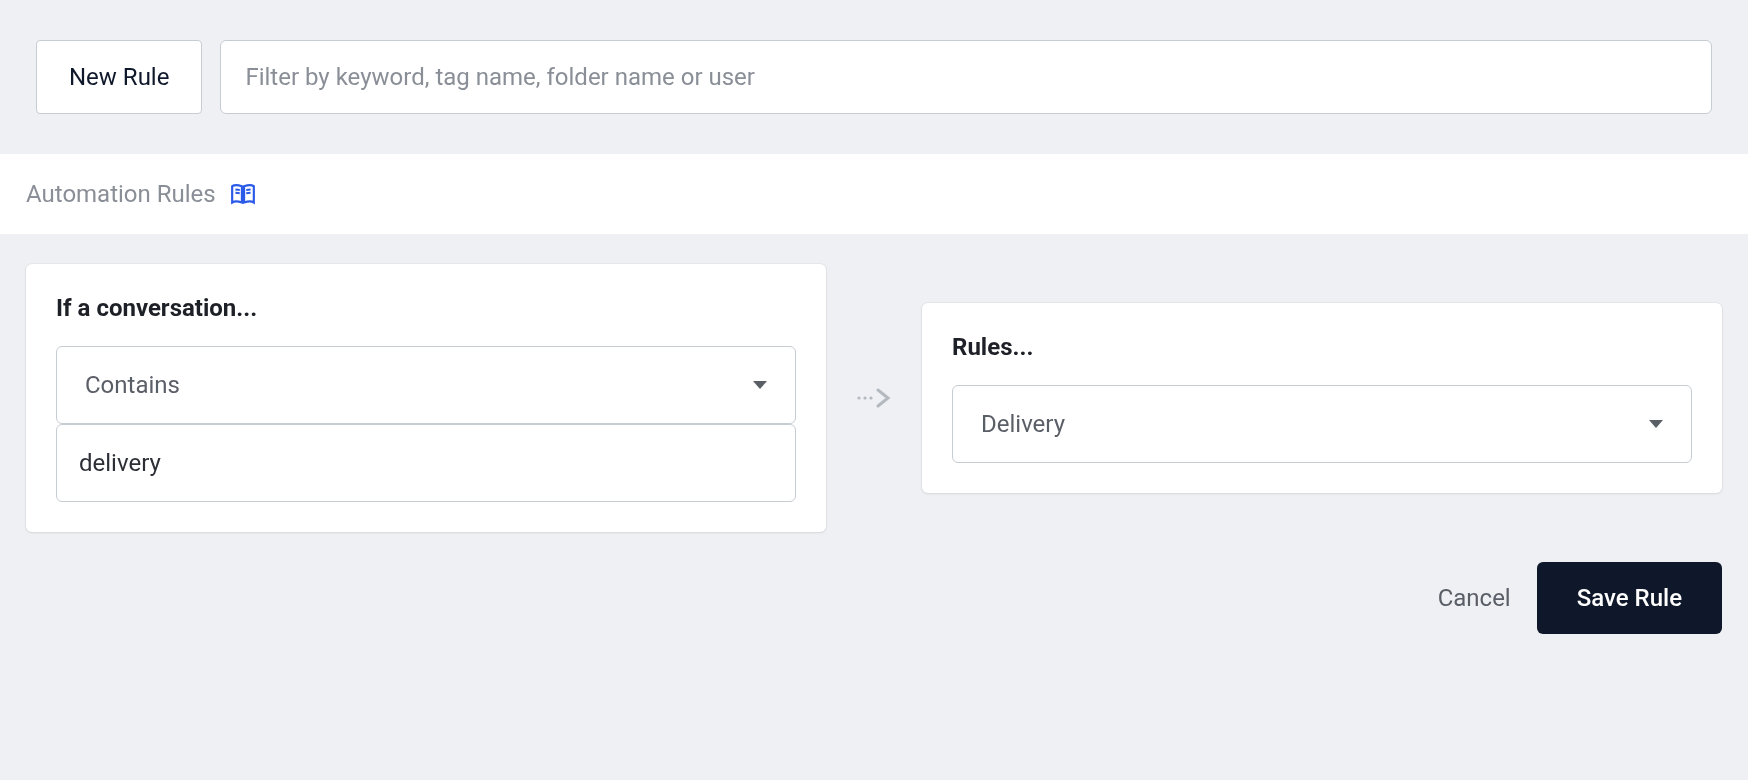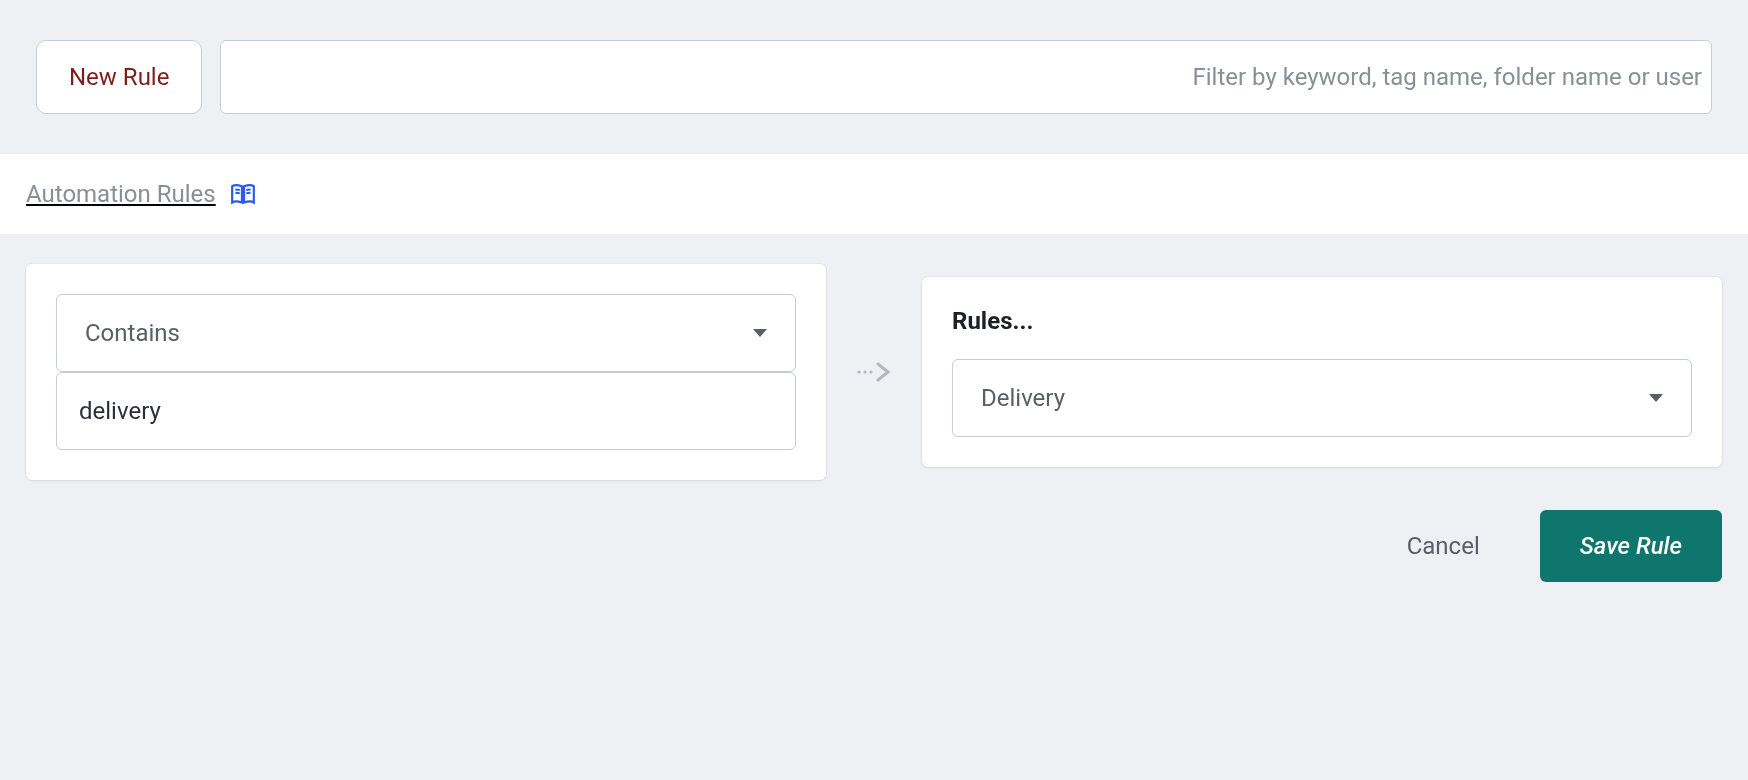--- a/index.html
+++ b/index.html
@@ -17,47 +17,45 @@
     .top-bar {
       display: flex;
       gap: 18px;
       padding: 40px 36px 40px 36px;
       align-items: stretch;
       background: #eef0f3;
     }
     .new-rule-btn {
       background: #ffffff;
       border: 1px solid #c7ccd2;
-      border-radius: 10px;
+      border-radius: 4px;
       padding: 22px 32px;
       font-size: 24px;
-      color: #7f1d1d;
+      color: #0f172a;
       cursor: pointer;
       white-space: nowrap;
     }
     .filter-input {
       flex: 1;
       border: 1px solid #c7ccd2;
       border-radius: 6px;
-      padding: 22px 9px;
+      padding: 22px 24px;
       font-size: 24px;
       color: #2c2f36;
       background: #ffffff;
-      text-align: right;
     }
     .filter-input::placeholder {
       color: #8a8f97;
     }
     .section-header {
       background: #ffffff;
       padding: 26px 26px 26px 26px;
       display: flex;
       align-items: center;
       gap: 14px;
-      text-decoration: underline;
     }
     .section-title {
       font-size: 24px;
       color: #8a8f97;
       font-weight: 400;
     }
     .book-icon {
       width: 26px;
       height: 22px;
       display: inline-block;
@@ -121,41 +119,40 @@
       flex: 0 0 auto;
     }
     .arrow-connector svg {
       width: 36px;
       height: 24px;
     }
     .footer-actions {
       display: flex;
       justify-content: flex-end;
       align-items: center;
-      gap: 60px;
+      gap: 26px;
       padding: 30px 26px 0 26px;
       background: #eef0f3;
     }
     .cancel-link {
       font-size: 24px;
       color: #5a5e66;
       cursor: pointer;
       background: none;
       border: none;
     }
     .save-btn {
-      background: #0f766e;
+      background: #0f172a;
       color: #ffffff;
       font-size: 24px;
       padding: 22px 40px;
       border: none;
       border-radius: 6px;
       cursor: pointer;
       font-weight: 500;
-      font-style: italic;
     }
   </style>
 </head>
 <body>
 
 <div class="top-bar">
   <button class="new-rule-btn">New Rule</button>
   <input type="text" class="filter-input" placeholder="Filter by keyword, tag name, folder name or user" style="">
 </div>
 
@@ -169,20 +166,21 @@
       <line x1="5" y1="9" x2="9" y2="9.5"></line>
       <line x1="15" y1="6.5" x2="19" y2="6"></line>
       <line x1="15" y1="9.5" x2="19" y2="9"></line>
     </svg>
   </span>
 </div>
 
 <div class="rule-builder">
 
   <div class="rule-card">
+    <div class="rule-card-title">If a conversation...</div>
     <div class="select-row">
       <span>Contains</span>
       <span class="caret-down"></span>
     </div>
     <input type="text" class="text-input-row" value="delivery" style="">
   </div>
 
   <div class="arrow-connector">
     <svg viewBox="0 0 36 24" fill="none" stroke="currentColor" stroke-width="3" stroke-linecap="round">
       <circle cx="3" cy="12" r="1.6" fill="currentColor" stroke="none"></circle>

